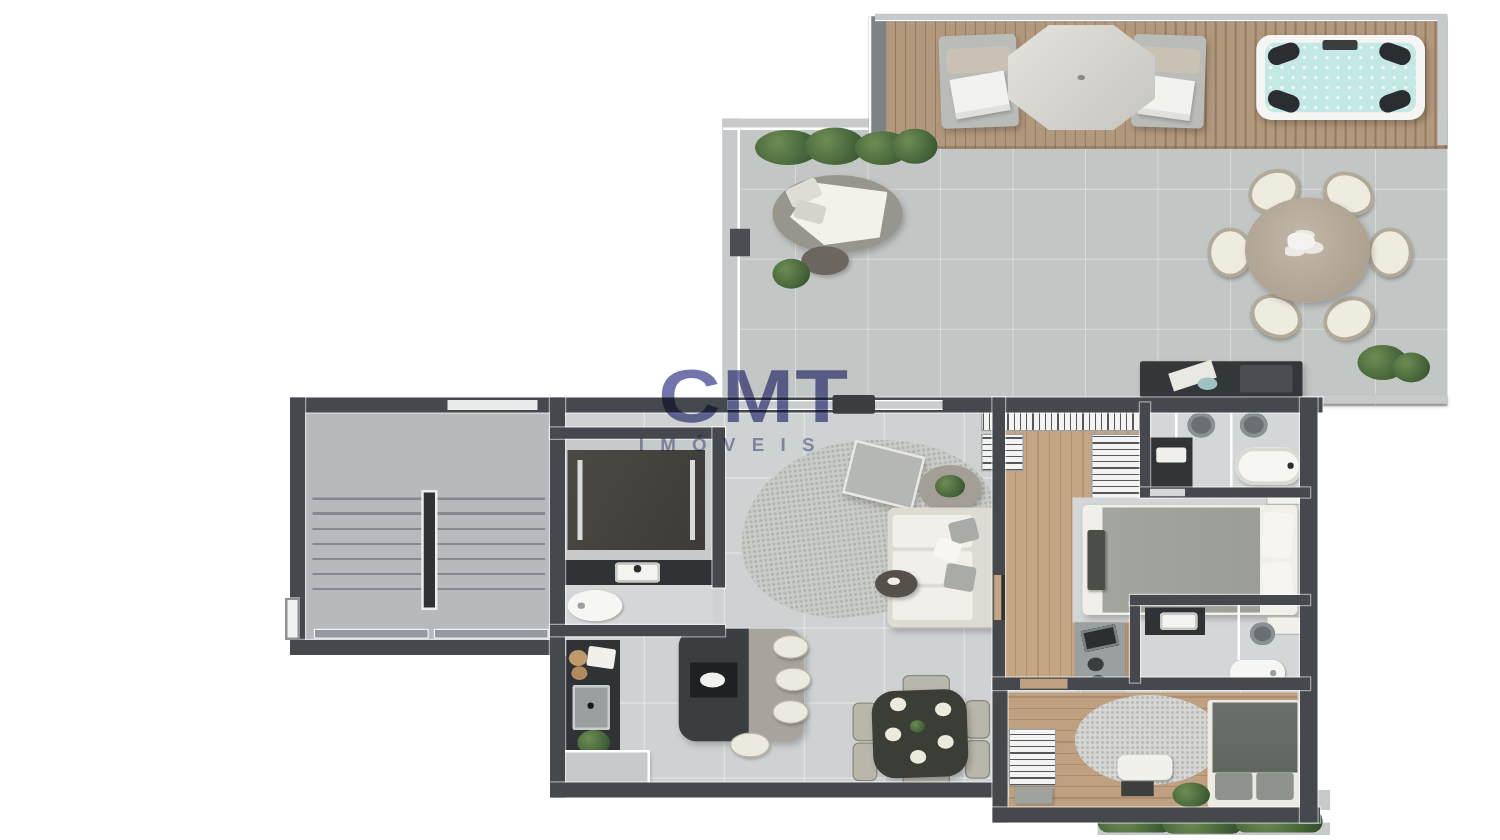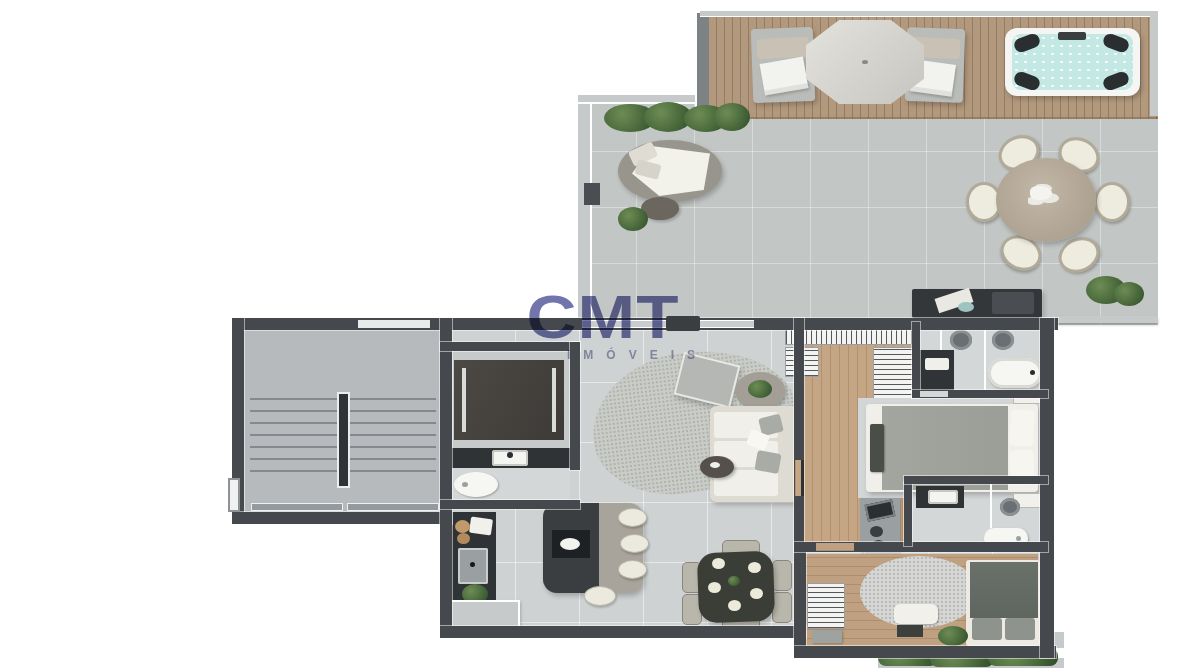--- a/index.html
+++ b/index.html
@@ -40,22 +40,22 @@
   .towel{position:absolute;background:#f2f2ee;box-shadow:inset 0 -5px 0 rgba(0,0,0,.07),1px 2px 3px rgba(0,0,0,.2);}
   .sh{box-shadow:2px 3px 5px rgba(0,0,0,.22);}
   .chair-t{position:absolute;background:#b9b6ac;border:1px solid #8a877d;border-radius:5px;}
   .stool{position:absolute;background:#eceade;border:1px solid #b9b6a8;border-radius:50%;box-shadow:1px 2px 2px rgba(0,0,0,.18);}
   .oc{position:absolute;background:#eeecdf;border:3px solid #b2aa99;border-radius:50%;box-shadow:1px 2px 3px rgba(0,0,0,.25);}
   
   #wm-brand{position:absolute;left:508px;top:288px;width:190px;height:62px;
     font-size:64px;font-weight:bold;line-height:58px;text-align:center;
     color:var(--c-watermark-brand);transform:scaleX(1.08) scaleY(.94);
     letter-spacing:1px;mix-blend-mode:multiply;z-index:60;}
-  #wm-tag{position:absolute;left:498px;top:348px;width:210px;text-align:right;
-    font-size:12px;font-weight:bold;letter-spacing:13px;text-indent:13px;
+  #wm-tag{position:absolute;left:498px;top:348px;width:210px;text-align:left;
+    font-size:15px;font-weight:bold;letter-spacing:13px;text-indent:13px;
     color:var(--c-watermark-tagline);mix-blend-mode:multiply;z-index:60;}
 </style>
 </head>
 <body>
 
 <div id="canvas">
 
   <div class="abs terrace" style="left:578px;top:95px;width:580px;height:230px;"></div>
   <div class="wl" style="left:578px;top:95px;width:14px;height:230px;box-shadow:inset -2px 0 0 #fff;"></div>
   <div class="wl" style="left:578px;top:95px;width:122px;height:9px;box-shadow:inset 0 -2px 0 #fff;"></div>

